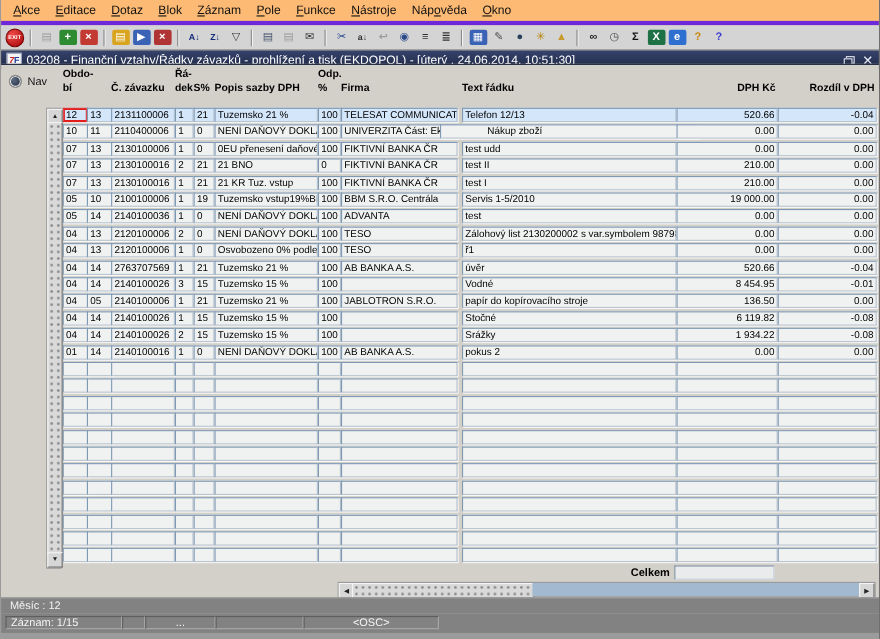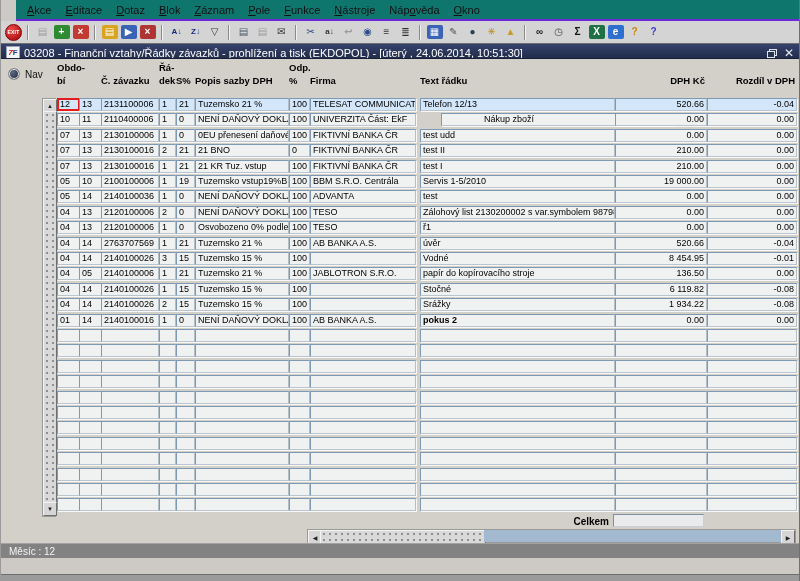--- a/index.html
+++ b/index.html
@@ -1,22 +1,22 @@
 <!DOCTYPE html>
 <html><head>
 <meta charset="utf-8">
 <style>
   html,body{margin:0;padding:0;}
   body{font-family:"Liberation Sans","DejaVu Sans",sans-serif;background:#808080;}
   #app{position:relative;width:800px;height:581px;background:#cdcac5;overflow:hidden;
        border-left:1px solid #9a9a9a;border-right:1px solid #6f6f6f;box-sizing:border-box;}
 
   
-  #menubar{height:19px;background:#0f766e;border-bottom:2px solid #6d28d9;
-           display:flex;align-items:center;padding-left:4px;font-size:11px;color:#111;margin-left:15px;}
+  #menubar{height:19px;background:#fdba74;border-bottom:4px solid #6d28d9;
+           display:flex;align-items:center;padding-left:4px;font-size:11px;color:#111;}
   .mitem{padding:2px 7px;white-space:nowrap;cursor:default;}
   .mitem u{text-decoration:underline;}
 
   
   #toolbar{height:22px;background:#d4d4d4;border-bottom:1px solid #707070;
            display:flex;align-items:center;padding-left:3px;}
   .tbi{width:19px;height:18px;display:flex;align-items:center;justify-content:center;cursor:default;}
   .tbg{min-width:14px;height:14px;padding:0 1px;border-radius:2px;display:flex;align-items:center;
        justify-content:center;font-size:10px;font-weight:bold;line-height:14px;}
   .exitg{width:17px;height:17px;border-radius:50%;background:radial-gradient(circle at 35% 30%,#f04a4a,#a40505);
@@ -256,21 +256,21 @@
         <div class="cell sel num" style="left: 614px; top: 39px; width: 86px;">520.66</div>
         <div class="cell sel num" style="left: 706px; top: 39px; width: 84px;">-0.04</div>
         <div class="cell" style="left: 56px; top: 54px; width: 17px;">10</div>
         <div class="cell" style="left: 78px; top: 54px; width: 17px;">11</div>
         <div class="cell" style="left: 100px; top: 54px; width: 52px;">2110400006</div>
         <div class="cell" style="left: 158px; top: 54px; width: 11px;">1</div>
         <div class="cell" style="left: 175px; top: 54px; width: 13px;">0</div>
         <div class="cell" style="left: 194px; top: 54px; width: 88px;">NENÍ DAŇOVÝ DOKLAD -</div>
         <div class="cell" style="left: 288px; top: 54px; width: 15px;">100</div>
         <div class="cell" style="left: 309px; top: 54px; width: 100px;">UNIVERZITA Část: EkF</div>
-        <div class="cell" style="left: 440px; top: 54px; width: 189px; padding-left: 42px;">Nákup zboží</div>
+        <div class="cell" style="left: 399px; top: 54px; width: 189px; padding-left: 42px;">Nákup zboží</div>
         <div class="cell num" style="left: 614px; top: 54px; width: 86px;">0.00</div>
         <div class="cell num" style="left: 706px; top: 54px; width: 84px;">0.00</div>
         <div class="cell" style="left: 56px; top: 70px; width: 17px;">07</div>
         <div class="cell" style="left: 78px; top: 70px; width: 17px;">13</div>
         <div class="cell" style="left: 100px; top: 70px; width: 52px;">2130100006</div>
         <div class="cell" style="left: 158px; top: 70px; width: 11px;">1</div>
         <div class="cell" style="left: 175px; top: 70px; width: 13px;">0</div>
         <div class="cell" style="left: 194px; top: 70px; width: 88px;">0EU přenesení daňové po</div>
         <div class="cell" style="left: 288px; top: 70px; width: 15px;">100</div>
         <div class="cell" style="left: 309px; top: 70px; width: 100px;">FIKTIVNÍ BANKA ČR</div>
@@ -399,21 +399,21 @@
         <div class="cell num" style="left: 614px; top: 239px; width: 86px;">1 934.22</div>
         <div class="cell num" style="left: 706px; top: 239px; width: 84px;">-0.08</div>
         <div class="cell" style="left: 56px; top: 255px; width: 17px;">01</div>
         <div class="cell" style="left: 78px; top: 255px; width: 17px;">14</div>
         <div class="cell" style="left: 100px; top: 255px; width: 52px;">2140100016</div>
         <div class="cell" style="left: 158px; top: 255px; width: 11px;">1</div>
         <div class="cell" style="left: 175px; top: 255px; width: 13px;">0</div>
         <div class="cell" style="left: 194px; top: 255px; width: 88px;">NENÍ DAŇOVÝ DOKLAD -</div>
         <div class="cell" style="left: 288px; top: 255px; width: 15px;">100</div>
         <div class="cell" style="left: 309px; top: 255px; width: 100px;">AB BANKA A.S.</div>
-        <div class="cell" style="left: 419px; top: 255px; width: 189px; font-weight: bold;">pokus 2</div>
+        <div class="cell" style="left: 419px; top: 255px; width: 189px;">pokus 2</div>
         <div class="cell num" style="left: 614px; top: 255px; width: 86px;">0.00</div>
         <div class="cell num" style="left: 706px; top: 255px; width: 84px;">0.00</div>
         <div class="cell" style="left: 56px; top: 270px; width: 17px;"></div>
         <div class="cell" style="left: 78px; top: 270px; width: 17px;"></div>
         <div class="cell" style="left: 100px; top: 270px; width: 52px;"></div>
         <div class="cell" style="left: 158px; top: 270px; width: 11px;"></div>
         <div class="cell" style="left: 175px; top: 270px; width: 13px;"></div>
         <div class="cell" style="left: 194px; top: 270px; width: 88px;"></div>
         <div class="cell" style="left: 288px; top: 270px; width: 15px;"></div>
         <div class="cell" style="left: 309px; top: 270px; width: 100px;"></div>
@@ -554,15 +554,22 @@
 
     <div id="hscroll">
       <span class="hbtn" style="left:0;">◀</span>
       <span id="hthumb"></span>
       <span id="htrack"></span>
       <span class="hbtn" style="right:0;">▶</span>
     </div>
   </div>
 
   <div id="status1">Měsíc : 12</div>
+  <div id="status2">
+    <span class="sp" style="width:106px;">Záznam: 1/15</span>
+    <span class="sp" style="width:21px;"></span>
+    <span class="sp c" style="width:64px;">...</span>
+    <span class="sp" style="width:80px;"></span>
+    <span class="sp c" style="width:123px;">&lt;OSC&gt;</span>
+  </div>
   <div id="frame-strip"></div>
 
 </div>
 
 </body></html>

